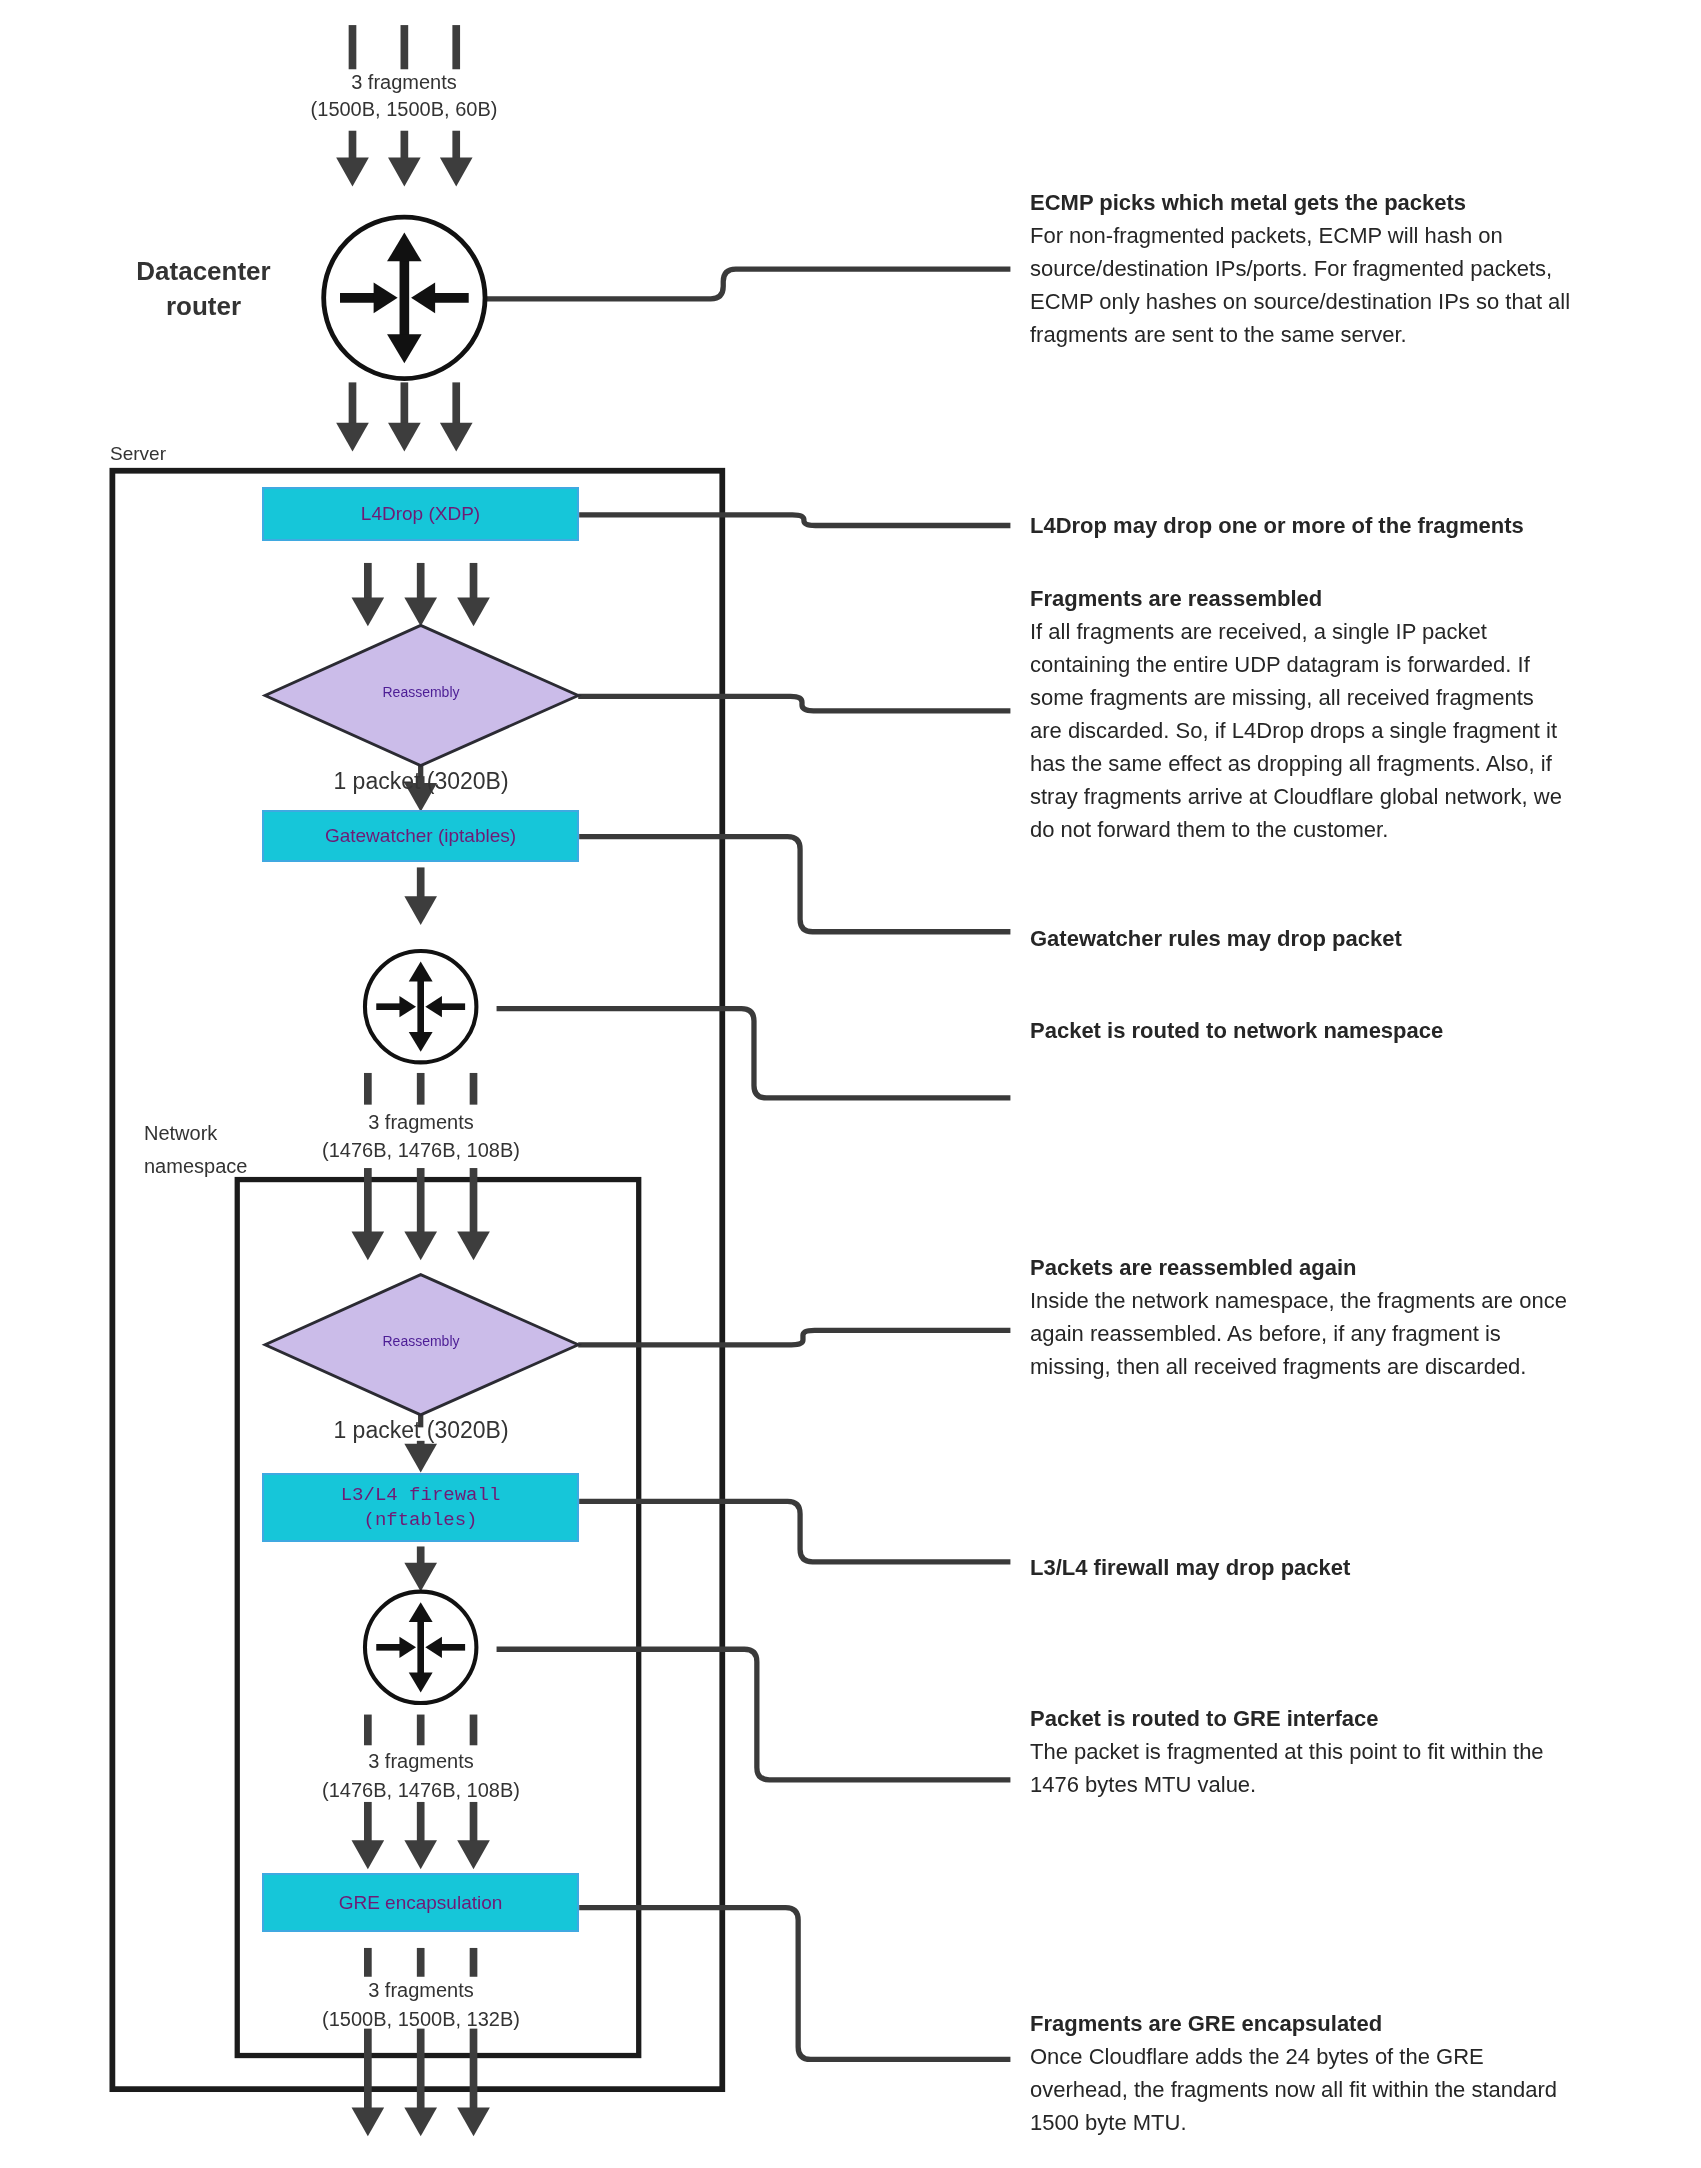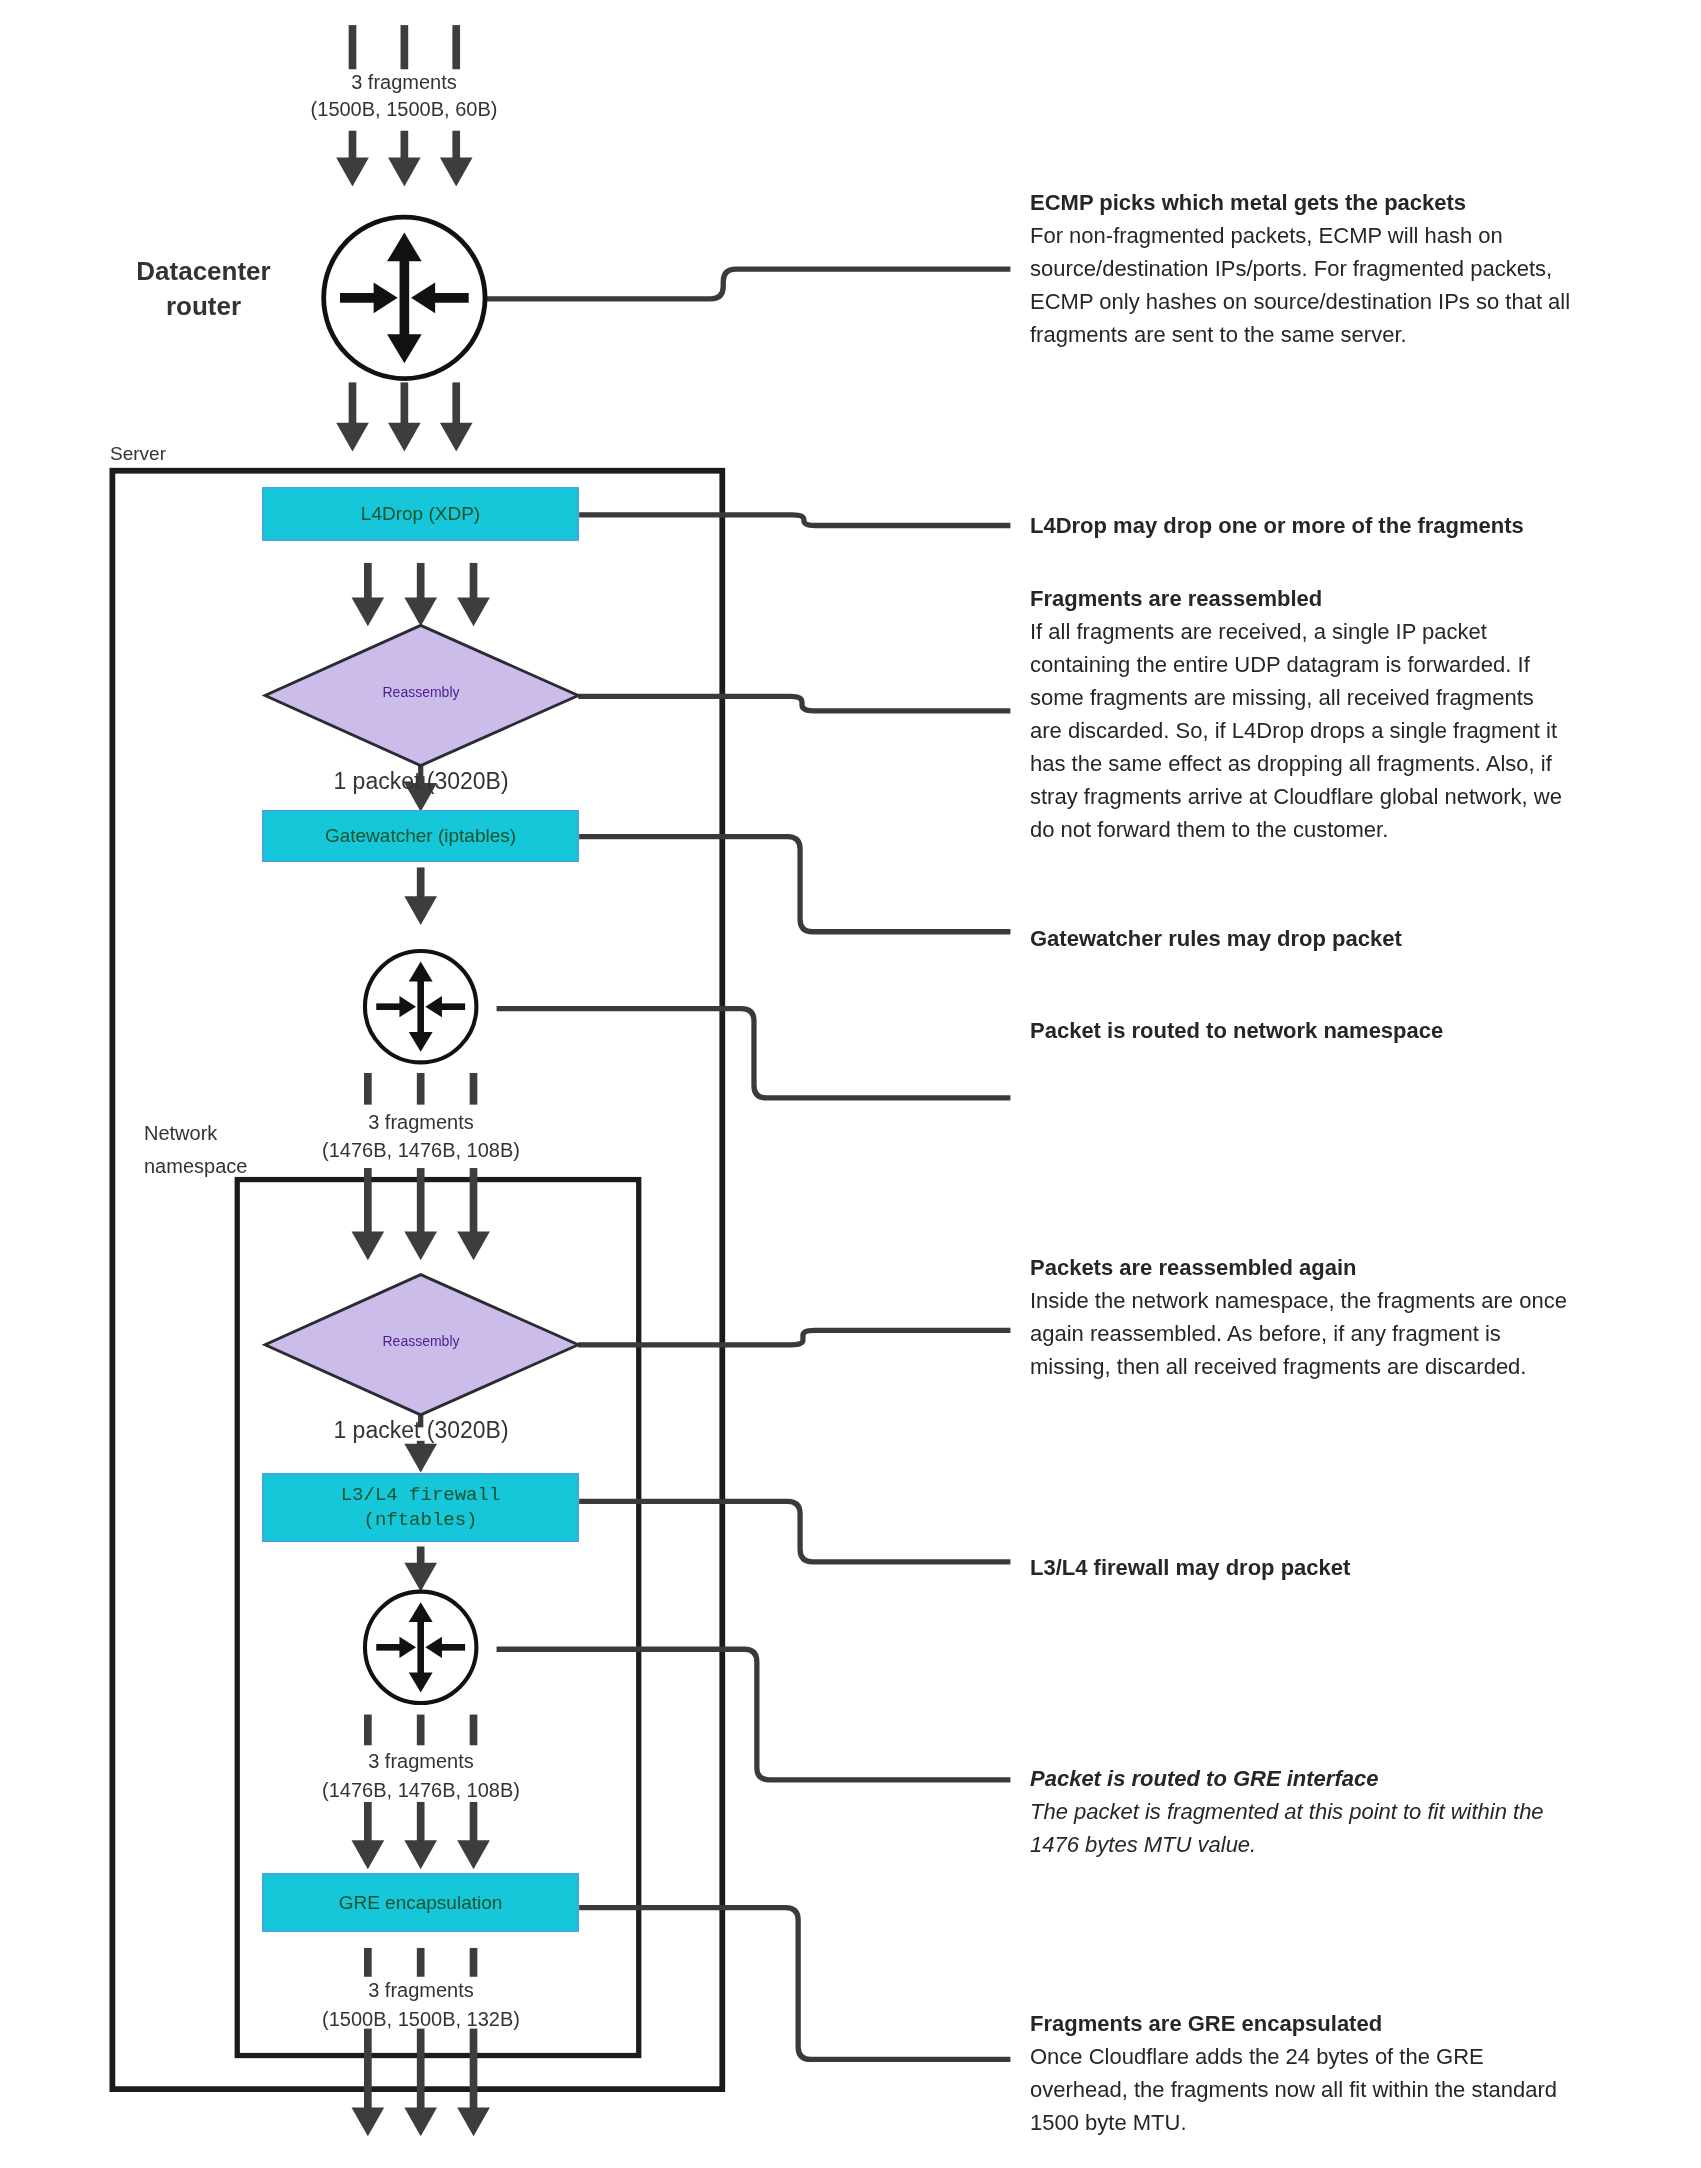--- a/index.html
+++ b/index.html
@@ -6,21 +6,21 @@
   #canvas{position:relative;width:1701px;height:2168px;background:#ffffff;
           font-family:"Liberation Sans",sans-serif;color:#262626;overflow:hidden;}
   #wires{position:absolute;left:0;top:0;width:1701px;height:2168px;}
   .abs{position:absolute;}
   .ctr{text-align:center;}
   .small-label{font-size:20px;line-height:27px;color:#333333;}
   .big-label{font-size:23px;line-height:29px;color:#333333;}
   .side-label{font-size:26px;line-height:35px;color:#333333;font-weight:bold;}
   .tiny-label{font-size:19px;line-height:25px;color:#333333;}
   .proc-box{background:#16c6d9;border:2.9px solid #3fa9e1;display:flex;flex-direction:column;
-            align-items:center;justify-content:center;font-size:19px;color:#14532d;
+            align-items:center;justify-content:center;font-size:19px;color:#701a75;
             box-sizing:border-box;}
   .diamond-label{font-size:14px;color:#4c1d95;}
   .annotation{width:653px;font-size:22px;line-height:33px;color:#262626;}
   .annotation .hd{font-weight:bold;margin:0;}
   .annotation .bd{margin:0;white-space:pre-line;}
 </style>
 </head>
 <body>
 
 <div id="canvas">
@@ -200,21 +200,21 @@
   </div>
   <div class="abs annotation" style="left:1030px;top:1251px;">
     <p class="hd">Packets are reassembled again</p>
     <p class="bd">Inside the network namespace, the fragments are once
 again reassembled. As before, if any fragment is
 missing, then all received fragments are discarded.</p>
   </div>
   <div class="abs annotation" style="left:1030px;top:1551px;">
     <p class="hd">L3/L4 firewall may drop packet</p>
   </div>
-  <div class="abs annotation" style="left:1030px;top:1762px;font-style:italic;">
+  <div class="abs annotation" style="left:1030px;top:1702px;">
     <p class="hd">Packet is routed to GRE interface</p>
     <p class="bd">The packet is fragmented at this point to fit within the
 1476 bytes MTU value.</p>
   </div>
   <div class="abs annotation" style="left:1030px;top:2007px;">
     <p class="hd">Fragments are GRE encapsulated</p>
     <p class="bd">Once Cloudflare adds the 24 bytes of the GRE
 overhead, the fragments now all fit within the standard
 1500 byte MTU.</p>
   </div>

